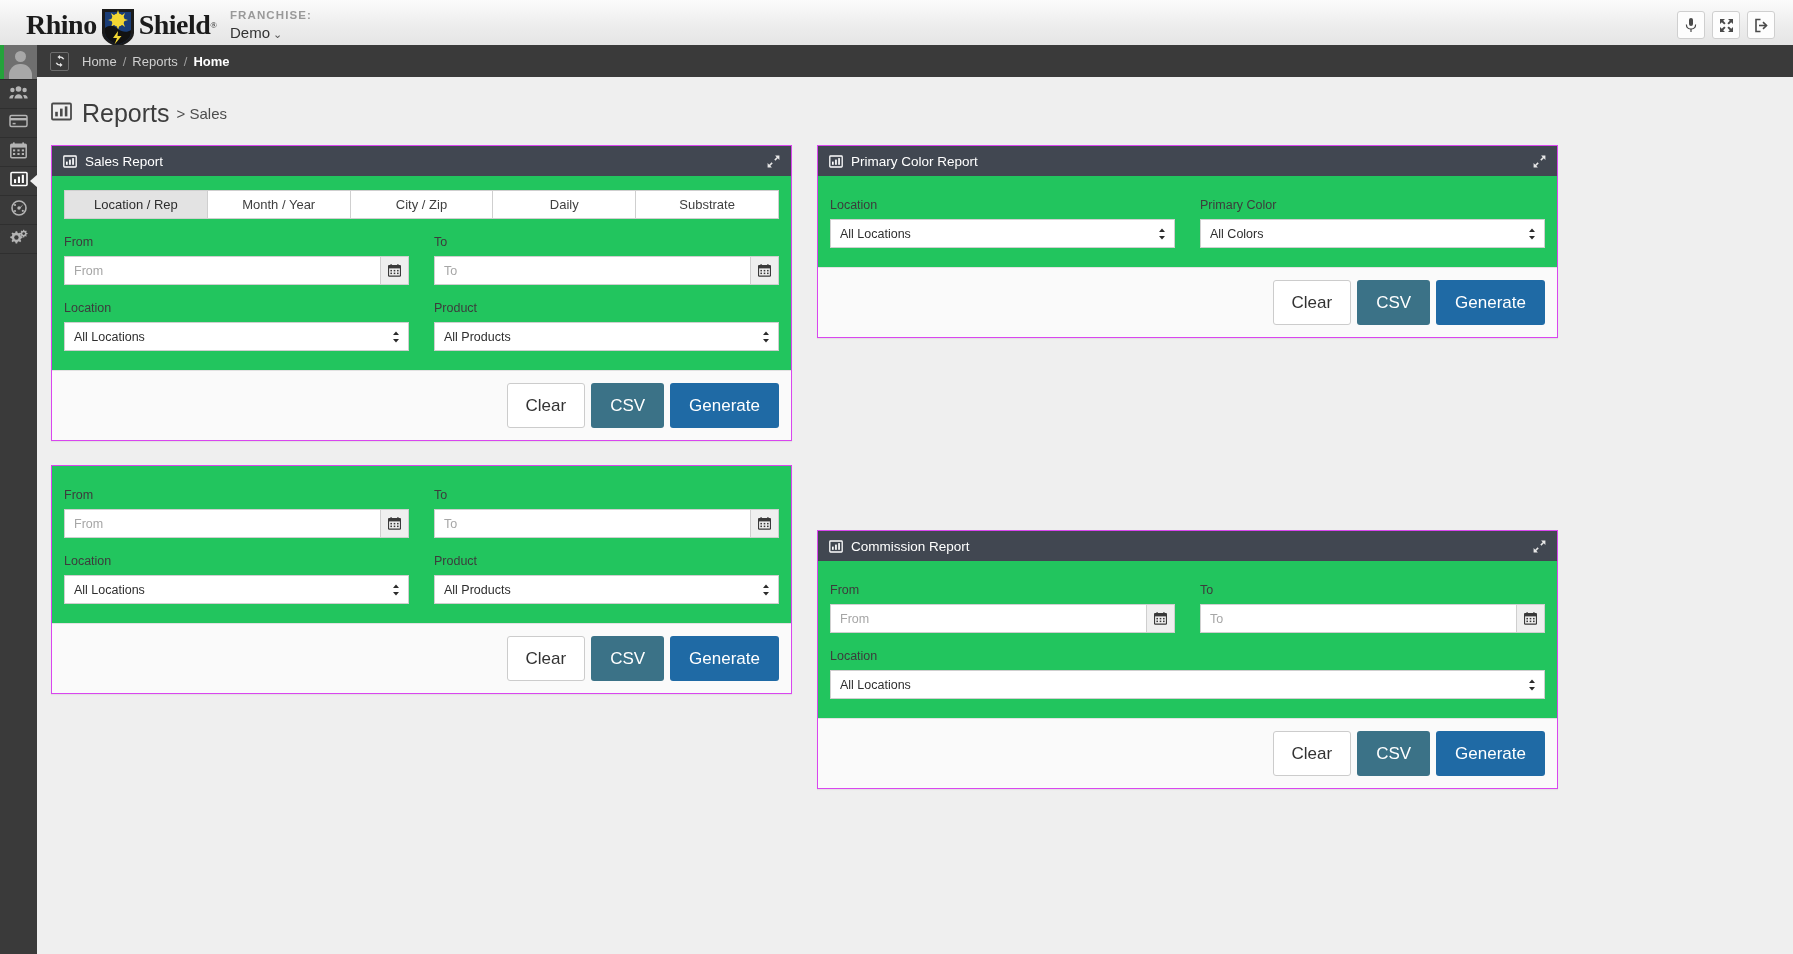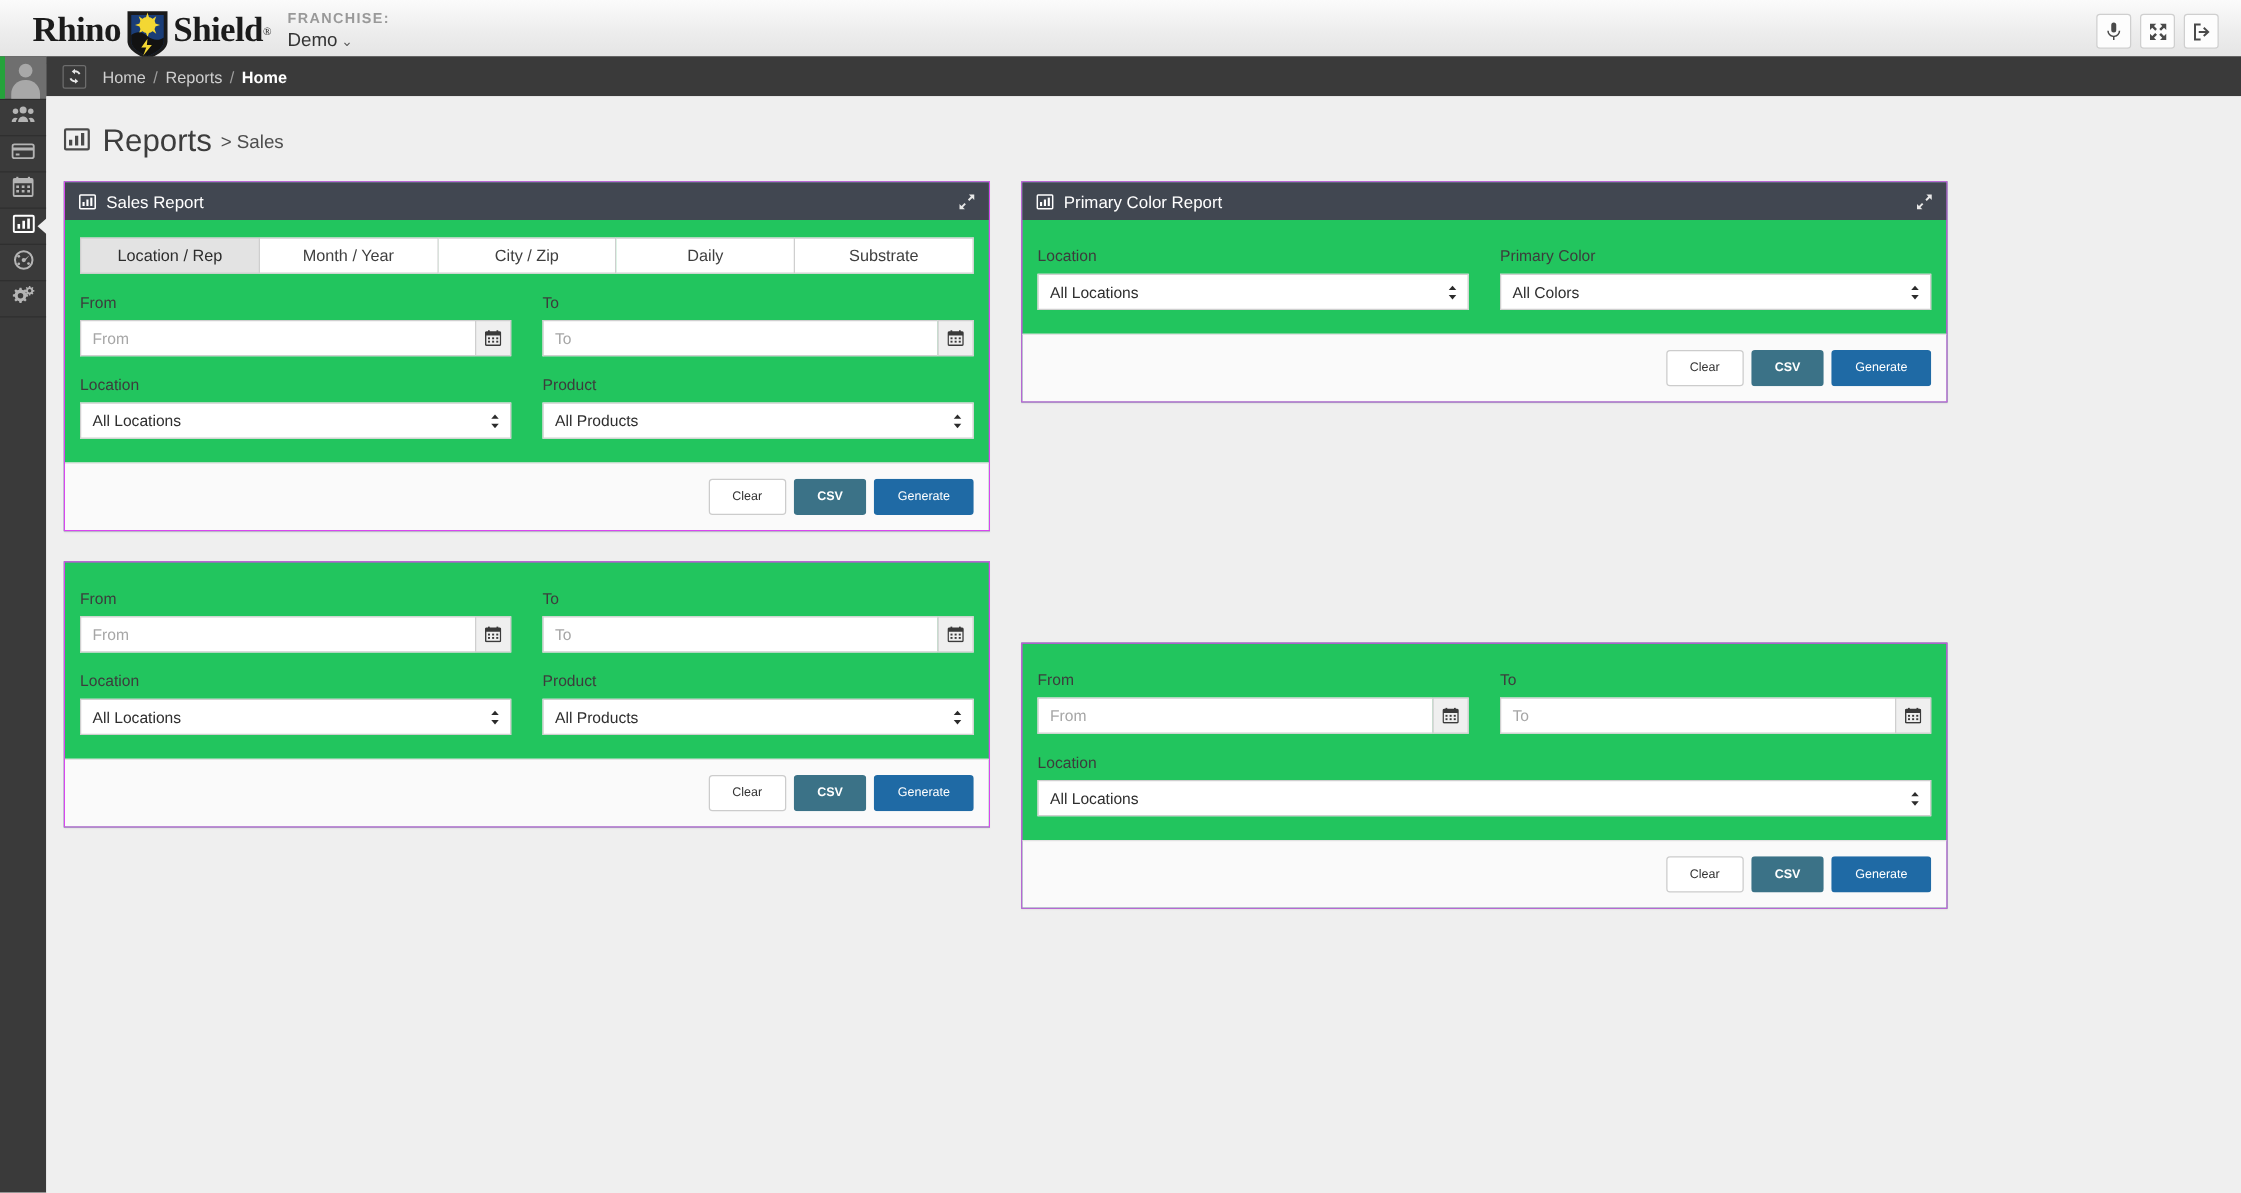--- a/index.html
+++ b/index.html
@@ -162,26 +162,26 @@
     position: absolute; right: 9px; top: 50%; transform: translateY(-50%);
     display: flex; flex-direction: column; gap: 2px; pointer-events: none; color: #2b2b2b;
   }
 
   .panel-footer {
     margin-top: 19px; border-top: 1px solid #e2e2e2; background: #fafafa;
     margin-left: -12px; margin-right: -12px; padding: 12px;
     display: flex; justify-content: flex-end; gap: 6px;
   }
   .btn {
-    height: 29px; padding: 0 18px; font-size: 10px; border-radius: 3px;
+    height: 45px; padding: 0 18px; font-size: 17px; border-radius: 3px;
     display: flex; align-items: center; justify-content: center; cursor: pointer;
     font-family: "Liberation Sans", sans-serif; border: 1px solid transparent;
   }
   .btn-clear { background: #fff; border: 1px solid #ccc; color: #333; }
-  .btn-csv { background: #3b7287; color: #fff; font-weight: bold; }
+  .btn-csv { background: #3b7287; color: #fff; }
   .btn-generate { background: #1f6aa5; color: #fff; }
   .pad-top-18 { padding-top: 18px; }
 </style>
 </head>
 <body>
 
 <div class="topbar">
   <div class="logo-wrap">
     <div class="logo">
       <span>Rhino</span>
@@ -595,20 +595,39 @@
 
           <div class="panel-footer">
             <div class="btn btn-clear">Clear</div>
             <div class="btn btn-csv">CSV</div>
             <div class="btn btn-generate">Generate</div>
           </div>
         </div>
       </div>
 
       <div class="panel" style="margin-top:168px">
+        <div class="panel-head">
+          <span class="ph-ic">
+            <svg width="14" height="13" viewBox="0 0 14 13" fill="none" stroke="currentColor" stroke-width="1.3">
+              <rect x="0.8" y="1" width="12.4" height="11" rx="0.8"></rect>
+              <g fill="currentColor" stroke="none">
+                <rect x="3" y="6.6" width="1.7" height="3.2"></rect>
+                  <rect x="6.1" y="4.6" width="1.7" height="5.2"></rect>
+                  <rect x="9.2" y="3.1" width="1.7" height="6.7"></rect>
+              </g>
+            </svg>
+          </span>
+          <span>Commission Report</span>
+          <span class="expand">
+            <svg width="13" height="13" viewBox="0 0 13 13" fill="currentColor">
+              <path d="M12.4 0.6 L8.1 0.6 L9.7 2.2 L7.3 4.6 L8.4 5.7 L10.8 3.3 L12.4 4.9 z"></path>
+              <path d="M0.6 12.4 L4.9 12.4 L3.3 10.8 L5.7 8.4 L4.6 7.3 L2.2 9.7 L0.6 8.1 z"></path>
+            </svg>
+          </span>
+        </div>
         <div class="panel-body pad-top-18">
           <div class="field-row" style="margin-top:4px">
             <div class="field">
               <label class="field-label">From</label>
               <div class="input-group">
                 <input class="text-input" type="text" placeholder="From" style="">
                 <div class="cal-btn">
                   <svg width="13" height="13" viewBox="0 0 13 13" fill="currentColor">
                     <rect x="0.5" y="1.6" width="12" height="10.6" rx="0.8" fill="none" stroke="currentColor" stroke-width="1.2"></rect>
                     <rect x="0.5" y="1.6" width="12" height="2.8"></rect>

